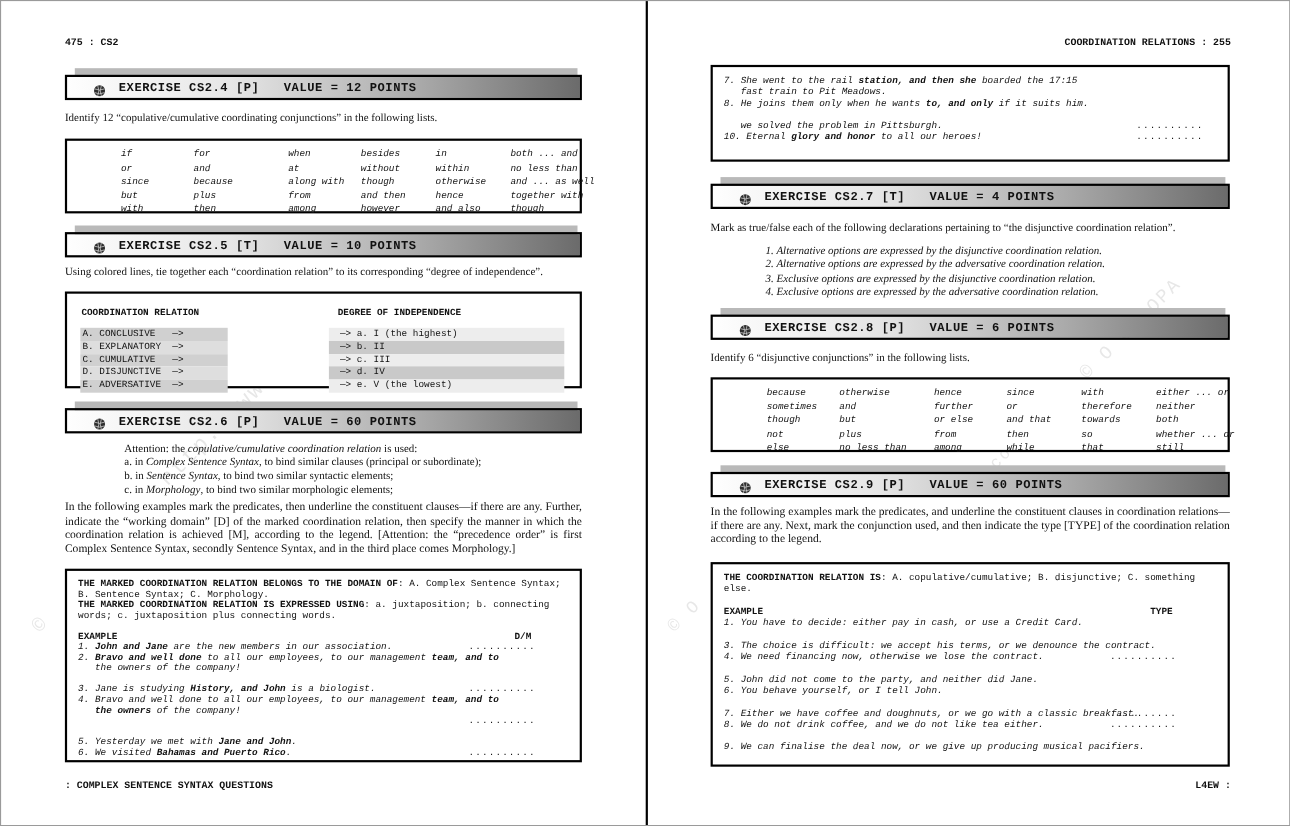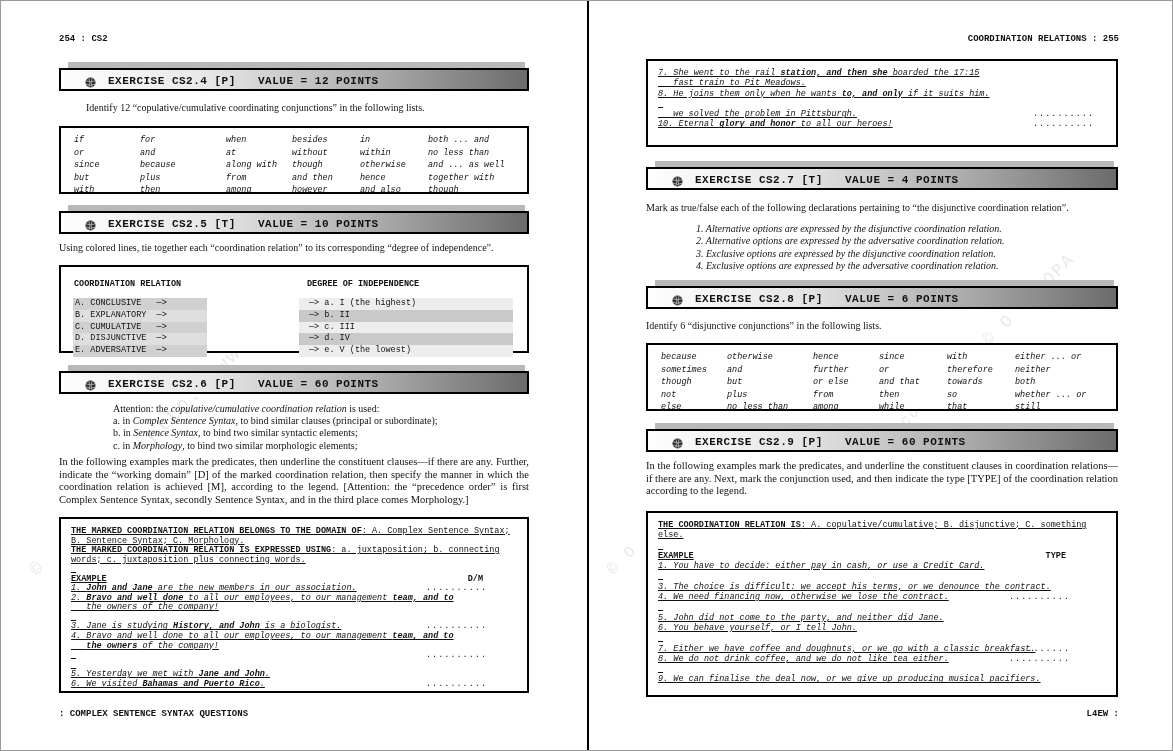--- a/index.html
+++ b/index.html
@@ -23,21 +23,21 @@
   .banner .btitle{position:absolute;left:47px;top:5px;font:bold 11px "Liberation Mono",monospace;letter-spacing:.5px;white-space:pre;}
   .banner .bvalue{position:absolute;left:197px;top:5px;font:bold 11px "Liberation Mono",monospace;letter-spacing:.5px;white-space:pre;}
 
   
   .instr{position:absolute;font:10px "Liberation Serif","DejaVu Serif",serif;white-space:nowrap;}
   .para{position:absolute;font:10.5px/12.6px "Liberation Serif","DejaVu Serif",serif;text-align:justify;}
 
   
   .word-box{position:absolute;border:2px solid #000;box-sizing:border-box;display:flex;padding:7px 0 0 13px;background:#fff;}
   .wcol{flex:0 0 auto;}
-  .wcol:nth-child(1){width:66px;}
+  .wcol:nth-child(1){width:66px;margin-left:36px;}
   .wcol:nth-child(2){width:86px;}
   .wcol:nth-child(3){width:66px;}
   .wcol:nth-child(4){width:68px;}
   .wcol:nth-child(5){width:68px;}
   .word{font:italic 8.5px "Liberation Mono",monospace;height:12.6px;white-space:pre;}
 
   
   .match-box{position:absolute;border:2px solid #000;box-sizing:border-box;background:#fff;}
   .m-header{position:absolute;top:12px;font:bold 8.5px "Liberation Mono",monospace;white-space:pre;}
   #mHeadL{left:13px;}
@@ -46,21 +46,21 @@
   #mColL{left:12px;width:134px;}
   #mColR{left:238px;width:214px;}
   .match-item{height:11.8px;font:8.5px "Liberation Mono",monospace;white-space:pre;padding-left:2px;}
   #mColL .match-item:nth-child(odd){background:#d0d0d0;}
   #mColL .match-item:nth-child(even){background:#dedede;}
   #mColR .match-item{padding-left:10px;}
   #mColR .match-item:nth-child(odd){background:#ededed;}
   #mColR .match-item:nth-child(even){background:#c9c9c9;}
 
   
-  .mono-box{position:absolute;border:2px solid #000;box-sizing:border-box;padding:7px 10px;font:8.5px "Liberation Mono",monospace;background:#fff;text-decoration:underline;}
+  .mono-box{position:absolute;border:2px solid #000;box-sizing:border-box;padding:7px 10px;font:8.5px "Liberation Mono",monospace;background:#fff;}
   .mline{position:relative;white-space:pre;}
   #box6 .mline{height:9.55px;}
   #box710 .mline,#box9 .mline{height:10.3px;}
   .bold{font-weight:700;}
   .ital{font-style:italic;}
   .rlabel{position:absolute;right:34px;top:0;font-weight:700;}
   #box9 .rlabel{right:40px;}
   .dots{position:absolute;right:30px;top:0;letter-spacing:1px;}
   #box710 .dots{right:12px;}
   #box9 .dots{right:36px;}
@@ -81,21 +81,21 @@
   .page-left .wm:nth-of-type(1){left:140px;top:430px;font-size:20px;}
   .page-left .wm:nth-of-type(2){left:420px;top:168px;font-size:15px;}
   .page-left .wm:nth-of-type(3){left:25px;top:565px;font-size:18px;}
   .page-right .wm:nth-of-type(1){left:390px;top:335px;font-size:17px;}
   .page-right .wm:nth-of-type(2){left:300px;top:425px;font-size:15px;}
   .page-right .wm:nth-of-type(3){left:15px;top:565px;font-size:16px;}
 
   
   #hdrL{left:58px;top:33px;}
   #bannerEx4{left:58px;top:67px;width:470px;}
-  #instr4{left:58px;top:101px;margin-left:27px;}
+  #instr4{left:58px;top:101px;}
   #box4{left:58px;top:125px;width:470px;height:68px;}
   #bannerEx5{left:58px;top:210px;width:470px;}
   #instr5{left:58px;top:241px;}
   #box5{left:58px;top:264px;width:470px;height:88px;}
   #bannerEx6{left:58px;top:370px;width:470px;}
   #attn6{left:58px;top:402px;}
   #para6{left:58px;top:455px;width:470px;}
   #box6{left:58px;top:516px;width:470px;height:176px;}
   #footL{left:58px;top:708px;}
 
@@ -116,21 +116,21 @@
 </head>
 <body>
 
 <div class="spread">
 
   <div class="page page-left">
     <span class="wm">http://www.</span>
     <span class="wm">.com</span>
     <span class="wm">©</span>
 
-    <div id="hdrL" class="pg-header">254 : CS2</div>
+    <div id="hdrL" class="pg-header">475 : CS2</div>
 
     <div id="bannerEx4" class="banner">
       <div class="shadow"></div>
       <div class="bar">
         <span class="bicon">
           <svg viewBox="0 0 11 11" width="11" height="11">
               <circle cx="5.5" cy="5.5" r="5" fill="#2e2e2e"></circle>
               <path d="M1 3.8 Q5.5 6 10 3.8 M1 7.2 Q5.5 9.4 10 7.2 M3.8 .7 Q6 5.5 3.8 10.3 M7.2 .7 Q5 5.5 7.2 10.3" stroke="#cfcfcf" stroke-width=".7" fill="none"></path>
             </svg>
         </span>

